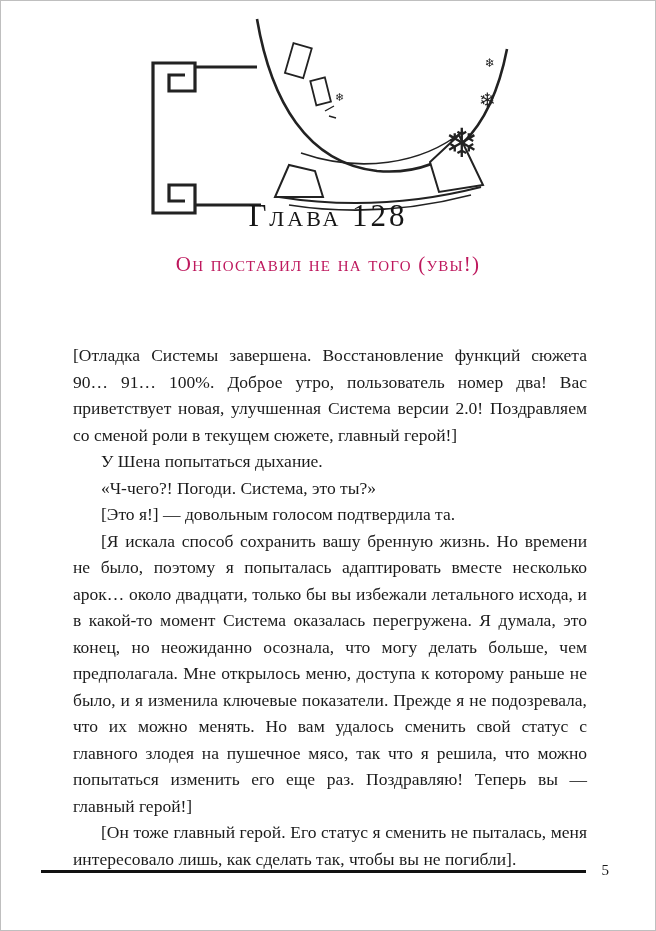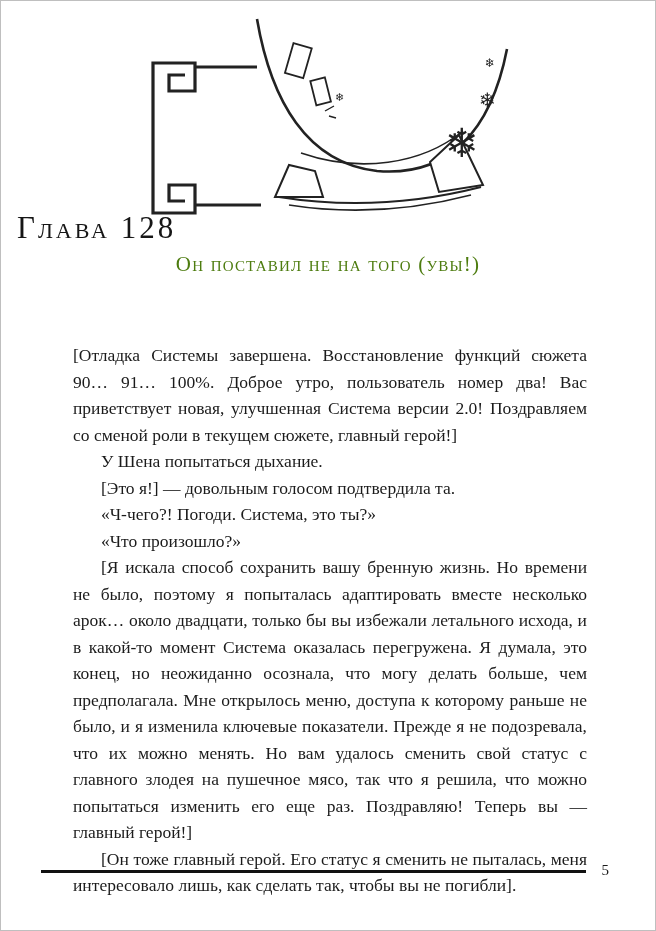--- a/index.html
+++ b/index.html
@@ -23,39 +23,40 @@
     top: 4px;
     left: 138px;
     width: 402px;
     height: 216px;
   }
   .chapter-label {
     position: absolute;
     top: 193px;
     left: 0;
     right: 0;
-    margin: 16px;
+    margin: 4px;
+    text-align: center;
     font-size: 31px;
     font-weight: normal;
     font-variant: small-caps;
     letter-spacing: 3px;
     color: #161616;
   }
   .chapter-title {
     position: absolute;
     top: 251px;
     left: 0;
     right: 0;
     margin: 0;
     text-align: center;
     font-size: 21px;
     font-weight: normal;
     font-variant: small-caps;
     letter-spacing: 1.2px;
-    color: #4d7c0f;
+    color: #be185d;
   }
   .body-text {
     position: absolute;
     top: 341px;
     left: 72px;
     width: 514px;
     font-size: 17.5px;
     line-height: 26.5px;
     text-align: justify;
   }
@@ -129,23 +130,22 @@
     </svg>
   </div>
 
   <h1 class="chapter-label">Глава 128</h1>
 
   <h2 class="chapter-title">Он поставил не на того (увы!)</h2>
 
   <div class="body-text">
     <p class="para first">[Отладка Системы завершена. Восстановление функций сюжета 90… 91… 100%. Доброе утро, пользователь номер два! Вас приветствует новая, улучшенная Система версии 2.0! Поздравляем со сменой роли в текущем сюжете, главный герой!]</p>
     <p class="para">У Шена попытаться дыхание.</p>
+    <p class="para">«Ч-чего?! Погоди. Система, это ты?»</p>
     <p class="para">[Это я!] — довольным голосом подтвердила та.</p>
-    <p class="para">«Ч-чего?! Погоди. Система, это ты?»</p>
-    <p class="para">«Что произошло?»</p>
     <p class="para">[Я искала способ сохранить вашу бренную жизнь. Но времени не было, поэтому я попыталась адаптировать вместе несколько арок… около двадцати, только бы вы избежали летального исхода, и в какой-то момент Система оказалась перегружена. Я думала, это конец, но неожиданно осознала, что могу делать больше, чем предполагала. Мне открылось меню, доступа к которому раньше не было, и я изменила ключевые показатели. Прежде я не подозревала, что их можно менять. Но вам удалось сменить свой статус с главного злодея на пушечное мясо, так что я решила, что можно попытаться изменить его еще раз. Поздравляю! Теперь вы — главный герой!]</p>
     <p class="para">[Он тоже главный герой. Его статус я сменить не пыталась, меня интересовало лишь, как сделать так, чтобы вы не погибли].</p>
   </div>
 
   <div class="footer-rule"></div>
   <span class="page-number">5</span>
 
 </div>
 
 </body></html>

